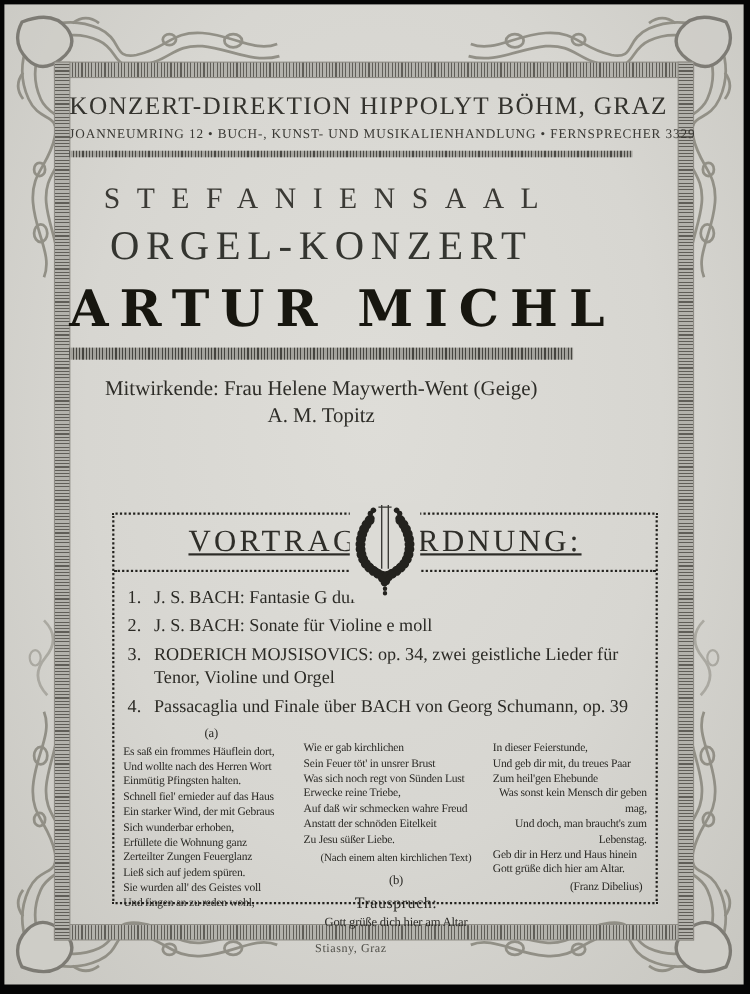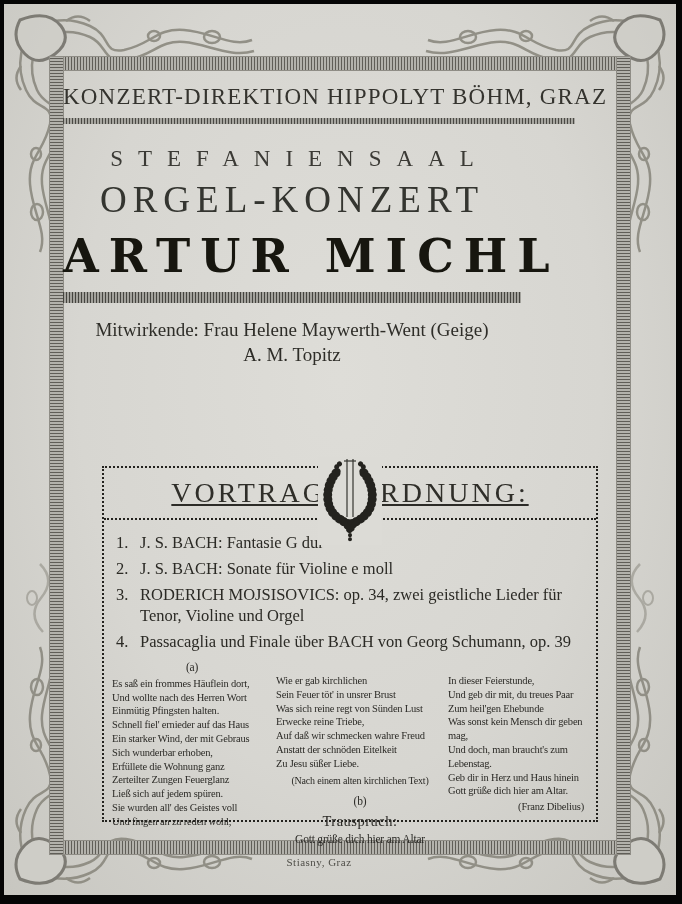--- a/index.html
+++ b/index.html
@@ -29,21 +29,21 @@
     background:repeating-linear-gradient(0deg,#605e58 0 1px,#b3b2ac 1px 3px);
     box-shadow:0 0 0 1px #8f8d86;}
   .band-left{left:46px;} .band-right{left:613px;}
   
   #content{position:absolute;left:59px;top:66px;width:458px;height:771px;color:#2c2b27;}
   .center{text-align:center;}
   .pub-line1{margin-top:14px;font-size:23px;letter-spacing:1.2px;color:#34332e;white-space:nowrap;}
   .pub-line2{margin-top:4px;font-size:12px;letter-spacing:.8px;color:#3a3934;white-space:nowrap;}
   .rule-thin{height:6px;margin:8px auto 0;width:512px;
     background:repeating-linear-gradient(90deg,#4a4944 0 1px,#a7a6a0 1px 3px);}
-  .venue{margin-top:22px;font-size:23px;letter-spacing:15px;color:#3b3a35;white-space:nowrap;text-indent:15px;}
+  .venue{margin-top:22px;font-size:27px;letter-spacing:15px;color:#3b3a35;white-space:nowrap;text-indent:15px;}
   .datetime{margin-top:9px;font-size:17px;color:#35342f;letter-spacing:.5px;}
   .event-type{margin-top:6px;font-size:37px;letter-spacing:6px;color:#343530;white-space:nowrap;}
   .artist{margin-top:8px;font-family:"DejaVu Serif","Liberation Serif",serif;font-weight:bold;
     font-size:46px;letter-spacing:10px;color:#17160f;white-space:nowrap;}
   .rule-band{height:11px;margin:9px 0 0;width:100%;
     background:repeating-linear-gradient(90deg,#45443f 0 1px,#a3a29c 1px 3px);}
   .contrib1{margin-top:16px;font-size:19px;color:#2e2d28;}
   .contrib2{margin-top:3px;font-size:19px;color:#2e2d28;}
   
   #progbox{position:absolute;left:39px;top:396px;width:492px;height:352px;
@@ -58,21 +58,21 @@
   .prog-no{width:24px;flex:0 0 24px;}
   .prog-text{flex:1;}
   
   .columns{display:flex;gap:4px;padding:4px 8px 0;}
   .col{font-size:10.5px;line-height:13.8px;letter-spacing:-.2px;color:#2b2a26;}
   .col1{flex:0 0 160px;}
   .col2{flex:0 0 168px;text-align:left;}
   .col3{flex:0 0 140px;}
   .col-label{text-align:center;font-size:11.5px;margin-bottom:2px;}
   .vl{white-space:nowrap;}
-  .vl.wrap-center{text-align:left;white-space:normal;}
+  .vl.wrap-center{text-align:right;white-space:normal;}
   .col2 .note{text-align:center;font-size:10px;margin-top:3px;white-space:nowrap;font-family:Liberation Serif, serif;}
   .col2 .blabel{text-align:center;font-size:11.5px;margin-top:8px;}
   .col2 .trauspruch{text-align:center;font-size:14.5px;margin-top:6px;letter-spacing:.5px;}
   .col2 .trline{text-align:center;font-size:11.5px;margin-top:4px;white-space:nowrap;}
   .col3{padding-top:13px;}
   .col3 .credit{text-align:right;padding-right:4px;margin-top:2px;}
   .col2{padding-top:13px;}
   
   #printer{position:absolute;left:230px;top:852px;width:170px;text-align:center;
     font-size:11px;color:#504f49;letter-spacing:.5px;}
@@ -153,20 +153,21 @@
       <ellipse cx="14" cy="38" rx="5" ry="7" stroke="#8b897f" fill="none" stroke-width="2"></ellipse>
     </svg>
 
     <div class="band-h band-top"></div>
     <div class="band-h band-bottom"></div>
     <div class="band-v band-left"></div>
     <div class="band-v band-right"></div>
 
     <div id="content">
       <div class="center pub-line1">KONZERT-DIREKTION HIPPOLYT BÖHM, GRAZ</div>
+      <div class="center pub-line2">JOANNEUMRING 12 • BUCH-, KUNST- UND MUSIKALIENHANDLUNG • FERNSPRECHER 3329</div>
       <div class="rule-thin"></div>
 
       <div class="center venue">STEFANIENSAAL</div>
       <div class="center event-type">ORGEL-KONZERT</div>
       <div class="center artist">ARTUR MICHL</div>
       <div class="rule-band"></div>
 
       <div class="center contrib1">Mitwirkende: Frau Helene Maywerth-Went (Geige)</div>
       <div class="center contrib2">A. M. Topitz</div>
 
@@ -223,21 +224,21 @@
             <div class="vl">Sich wunderbar erhoben,</div>
             <div class="vl">Erfüllete die Wohnung ganz</div>
             <div class="vl">Zerteilter Zungen Feuerglanz</div>
             <div class="vl">Ließ sich auf jedem spüren.</div>
             <div class="vl">Sie wurden all' des Geistes voll</div>
             <div class="vl">Und fingen an zu reden wohl,</div>
           </div>
           <div class="col col2">
             <div class="vl">Wie er gab kirchlichen</div>
             <div class="vl">Sein Feuer töt' in unsrer Brust</div>
-            <div class="vl">Was sich reine regt von Sünden Lust</div>
+            <div class="vl">Was sich noch regt von Sünden Lust</div>
             <div class="vl">Erwecke reine Triebe,</div>
             <div class="vl">Auf daß wir schmecken wahre Freud</div>
             <div class="vl">Anstatt der schnöden Eitelkeit</div>
             <div class="vl">Zu Jesu süßer Liebe.</div>
             <div class="note">(Nach einem alten kirchlichen Text)</div>
             <div class="blabel">(b)</div>
             <div class="trauspruch">Trauspruch:</div>
             <div class="trline">Gott grüße dich hier am Altar</div>
           </div>
           <div class="col col3">

